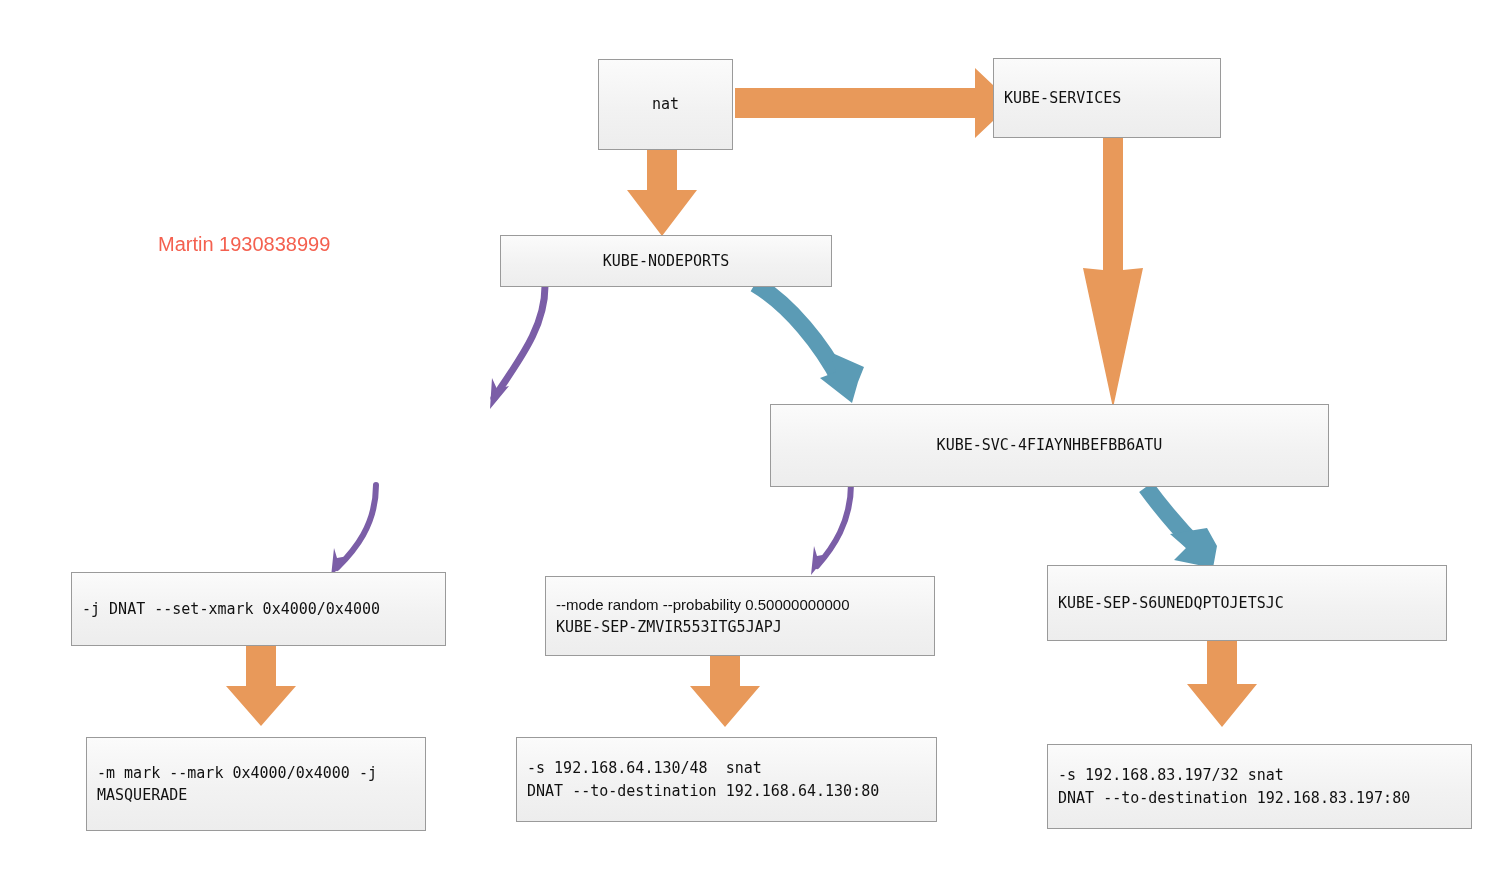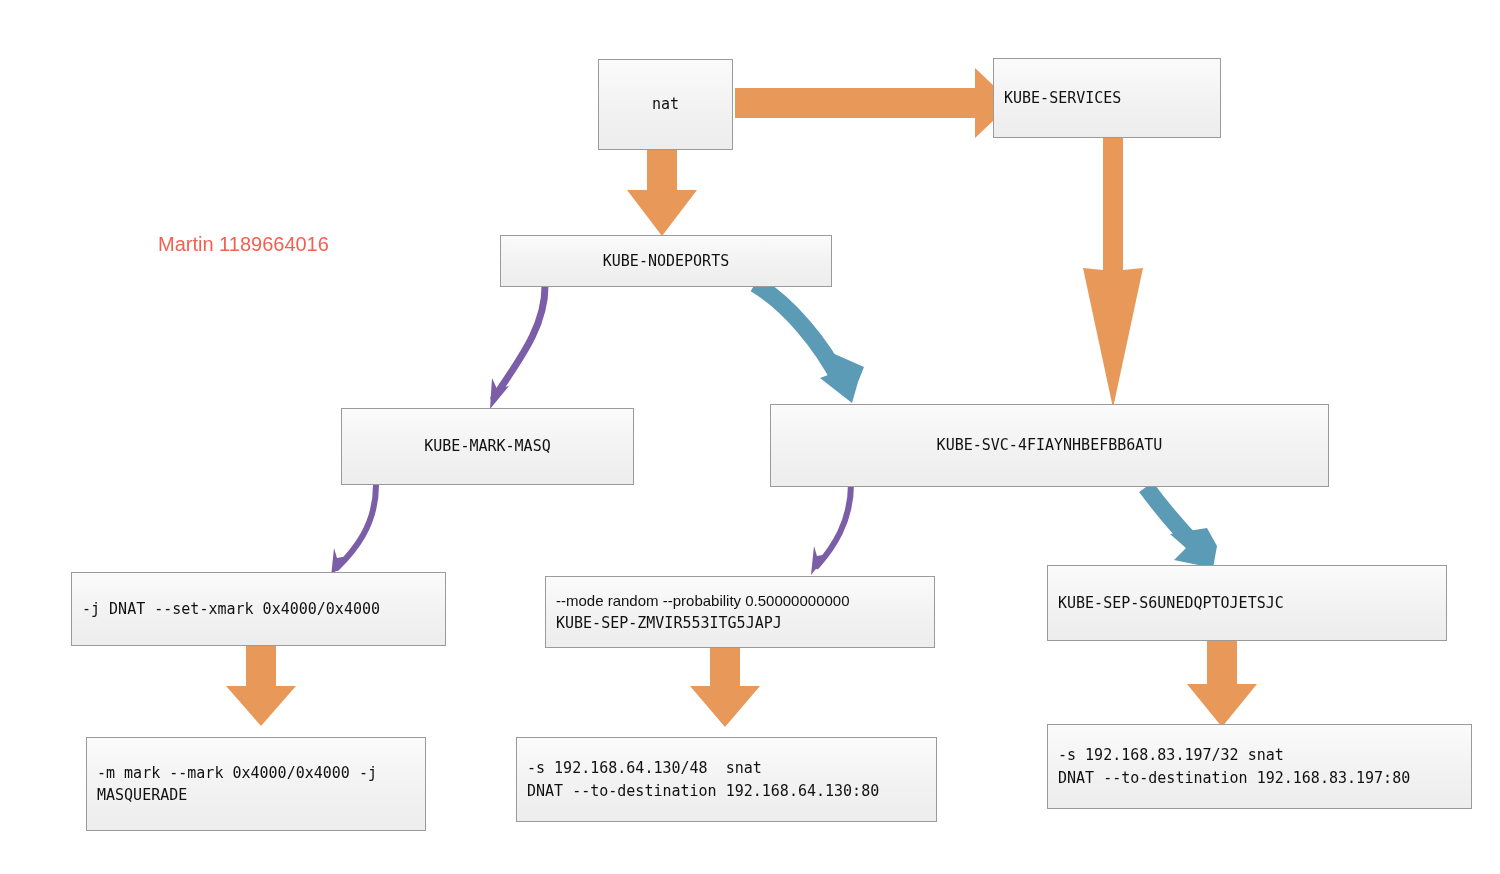--- a/index.html
+++ b/index.html
@@ -107,51 +107,48 @@
   </div>
 
   <div class="node leftal" style="left:993px;top:58px;width:228px;height:80px;font-size:15px;">
     <span class="txt">KUBE-SERVICES</span>
   </div>
 
   <div class="node center" style="left:500px;top:235px;width:332px;height:52px;font-size:15px;">
     <span class="txt">KUBE-NODEPORTS</span>
   </div>
 
-  <div class="node center" style="left:341px;top:408px;width:293px;height:77px;font-size:15px;">
-    <span class="txt">KUBE-MARK-MASQ</span>
-  </div>
 
   <div class="node center" style="left:770px;top:404px;width:559px;height:83px;font-size:15px;">
     <span class="txt">KUBE-SVC-4FIAYNHBEFBB6ATU</span>
   </div>
 
   <div class="node leftal" style="left:1047px;top:565px;width:400px;height:76px;font-size:15px;">
     <span class="txt">KUBE-SEP-S6UNEDQPTOJETSJC</span>
   </div>
 
   <div class="node leftal" style="left:71px;top:572px;width:375px;height:74px;font-size:15px;">
     <span class="txt">-j DNAT --set-xmark 0x4000/0x4000</span>
   </div>
 
-  <div class="node leftal" style="left:545px;top:576px;width:390px;height:72px;font-size:15px;flex-direction:column;justify-content:center;align-items:flex-start;">
+  <div class="node leftal" style="left:545px;top:576px;width:390px;height:80px;font-size:15px;flex-direction:column;justify-content:center;align-items:flex-start;">
     <span class="txt" style="font-family:'Liberation Sans',sans-serif;">--mode random --probability 0.50000000000</span>
     <span class="txt">KUBE-SEP-ZMVIR553ITG5JAPJ</span>
   </div>
 
   <div class="node leftal" style="left:86px;top:737px;width:340px;height:94px;font-size:15px;">
     <span class="txt">-m mark --mark 0x4000/0x4000 -j
 MASQUERADE</span>
   </div>
 
   <div class="node leftal" style="left:516px;top:737px;width:421px;height:85px;font-size:15px;">
     <span class="txt">-s 192.168.64.130/48  snat
 DNAT --to-destination 192.168.64.130:80</span>
   </div>
 
-  <div class="node leftal" style="left:1047px;top:724px;width:425px;height:85px;font-size:15px;">
+  <div class="node leftal" style="left:1047px;top:744px;width:425px;height:85px;font-size:15px;">
     <span class="txt">-s 192.168.83.197/32 snat
 DNAT --to-destination 192.168.83.197:80</span>
   </div>
 
-  <div class="annot" style="left:158px;top:233px;">Martin 1189664016</div>
+  <div class="annot" style="left:158px;top:233px;">Martin 1930838999</div>
 
 </div>
 
 </body></html>

